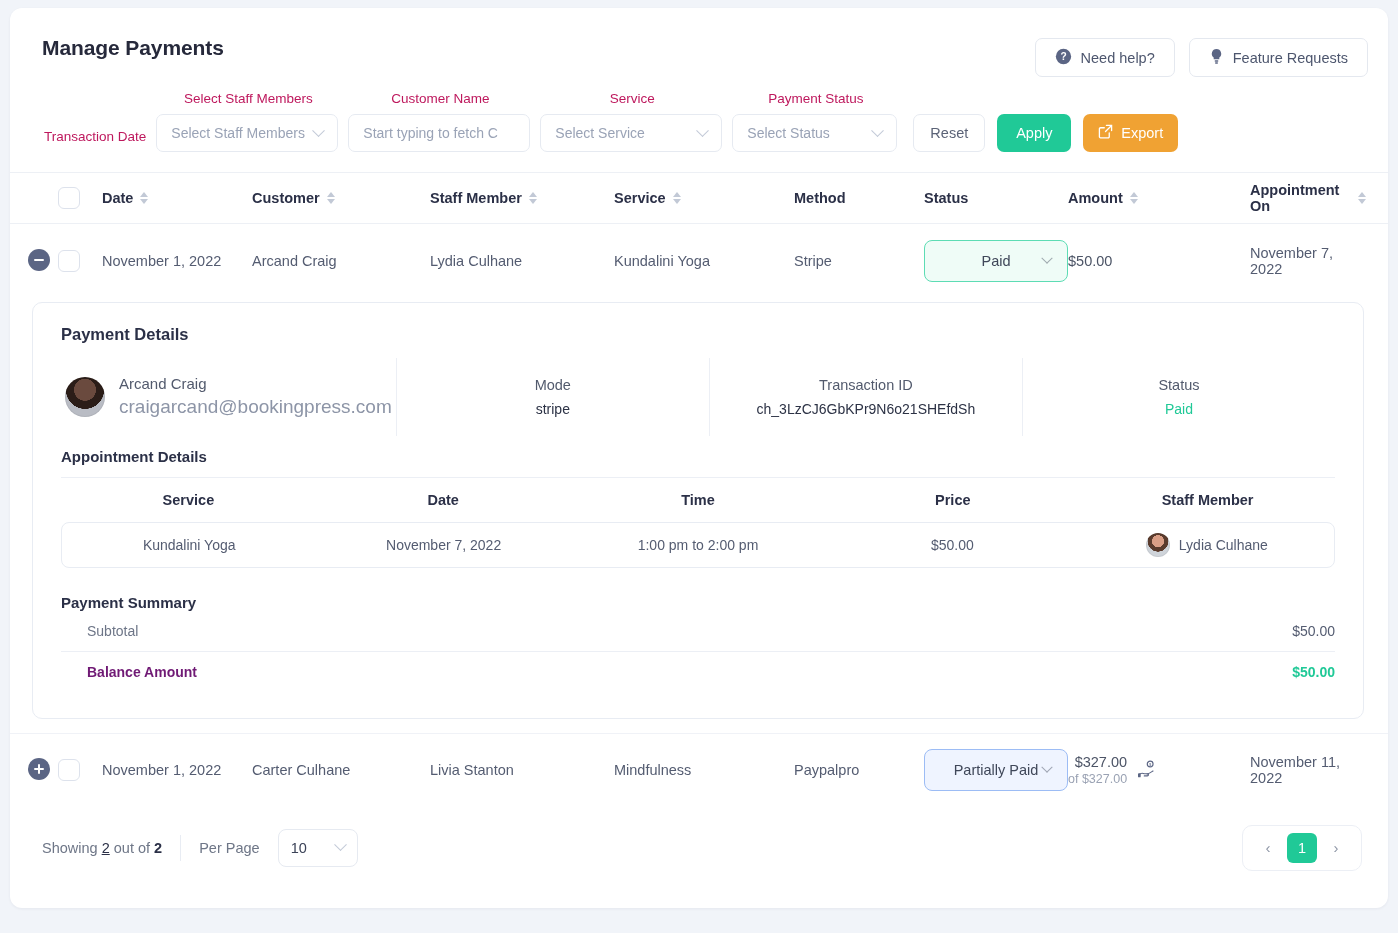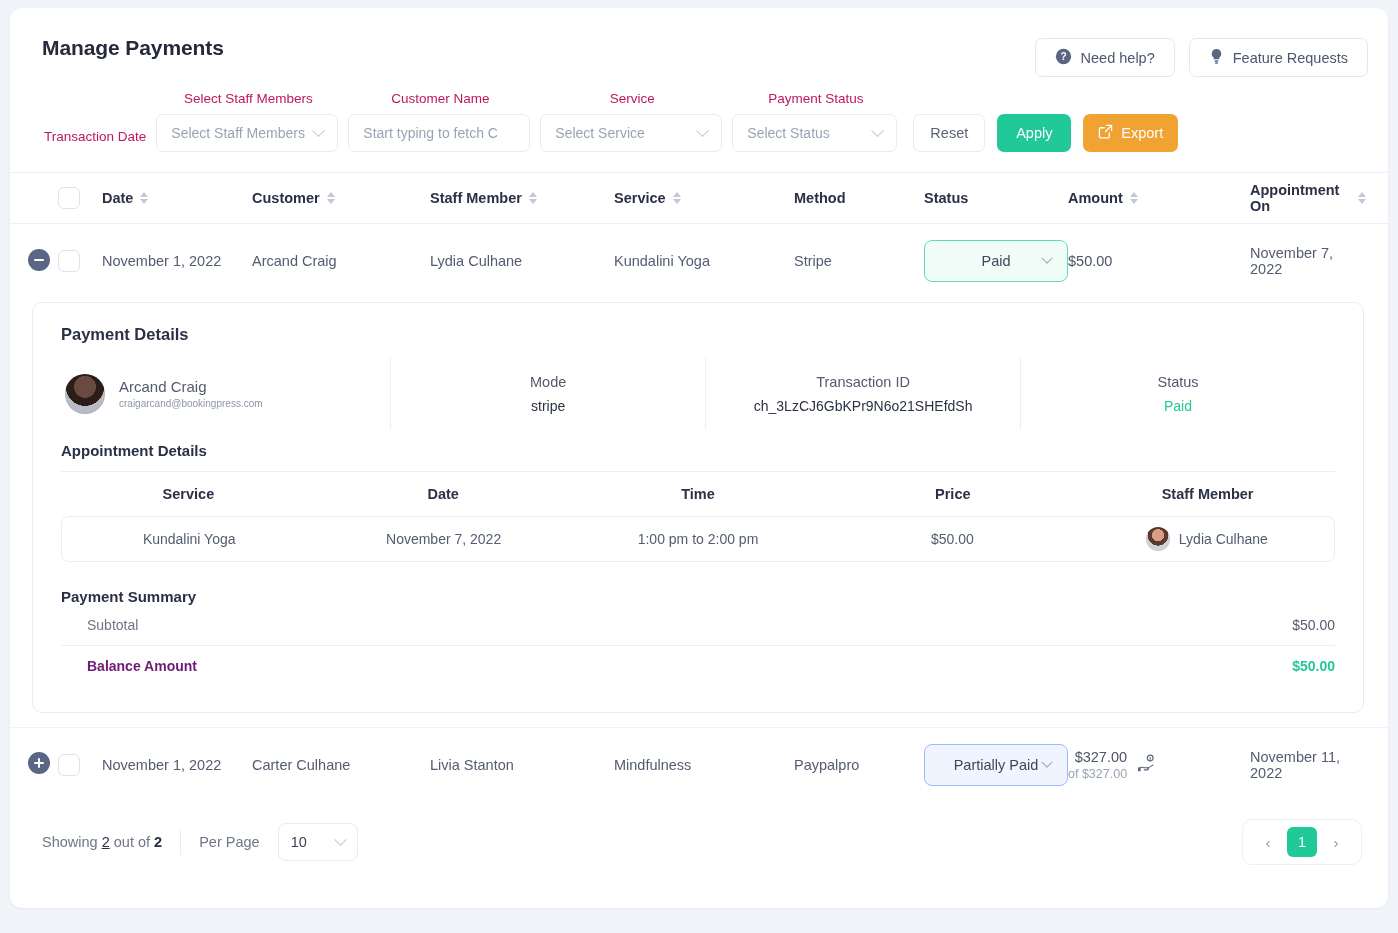--- a/index.html
+++ b/index.html
@@ -166,21 +166,21 @@
   .avatar {
     width: 40px; height: 40px; border-radius: 50%; flex: none;
     background: radial-gradient(circle at 50% 32%, #6a4a3e 0 32%, #2b1d18 33% 56%, #b9bcc4 57% 100%);
     box-shadow: inset 0 0 0 1px rgba(0,0,0,.05);
   }
   .avatar.sm {
     width: 24px; height: 24px;
     background: radial-gradient(circle at 50% 34%, #d99e86 0 30%, #5a3b2d 31% 52%, #cfd4da 53% 100%);
   }
   .cust-name { font-size: 15px; color: #525a6d; line-height: 1.35; }
-  .cust-mail { font-size: 10px; color: #8d95a7; line-height: 1.35; }
+  .cust-mail { font-size: 19px; color: #8d95a7; line-height: 1.35; }
 
   .sub-title { font-size: 15px; font-weight: bold; color: #2b3047; margin: 12px 0 0 0; }
   .appt-table { margin-top: 12px; border-top: 1px solid #eceff5; }
   .appt-head { display: flex; height: 44px; align-items: center; }
   .appt-head div { flex: 1; text-align: center; font-size: 14.5px; font-weight: bold; color: #2b3047; }
   .appt-body {
     display: flex; height: 46px; align-items: center;
     border: 1px solid #e8ecf3; border-radius: 8px;
   }
   .appt-body div { flex: 1; text-align: center; font-size: 14px; color: #545c71; }

